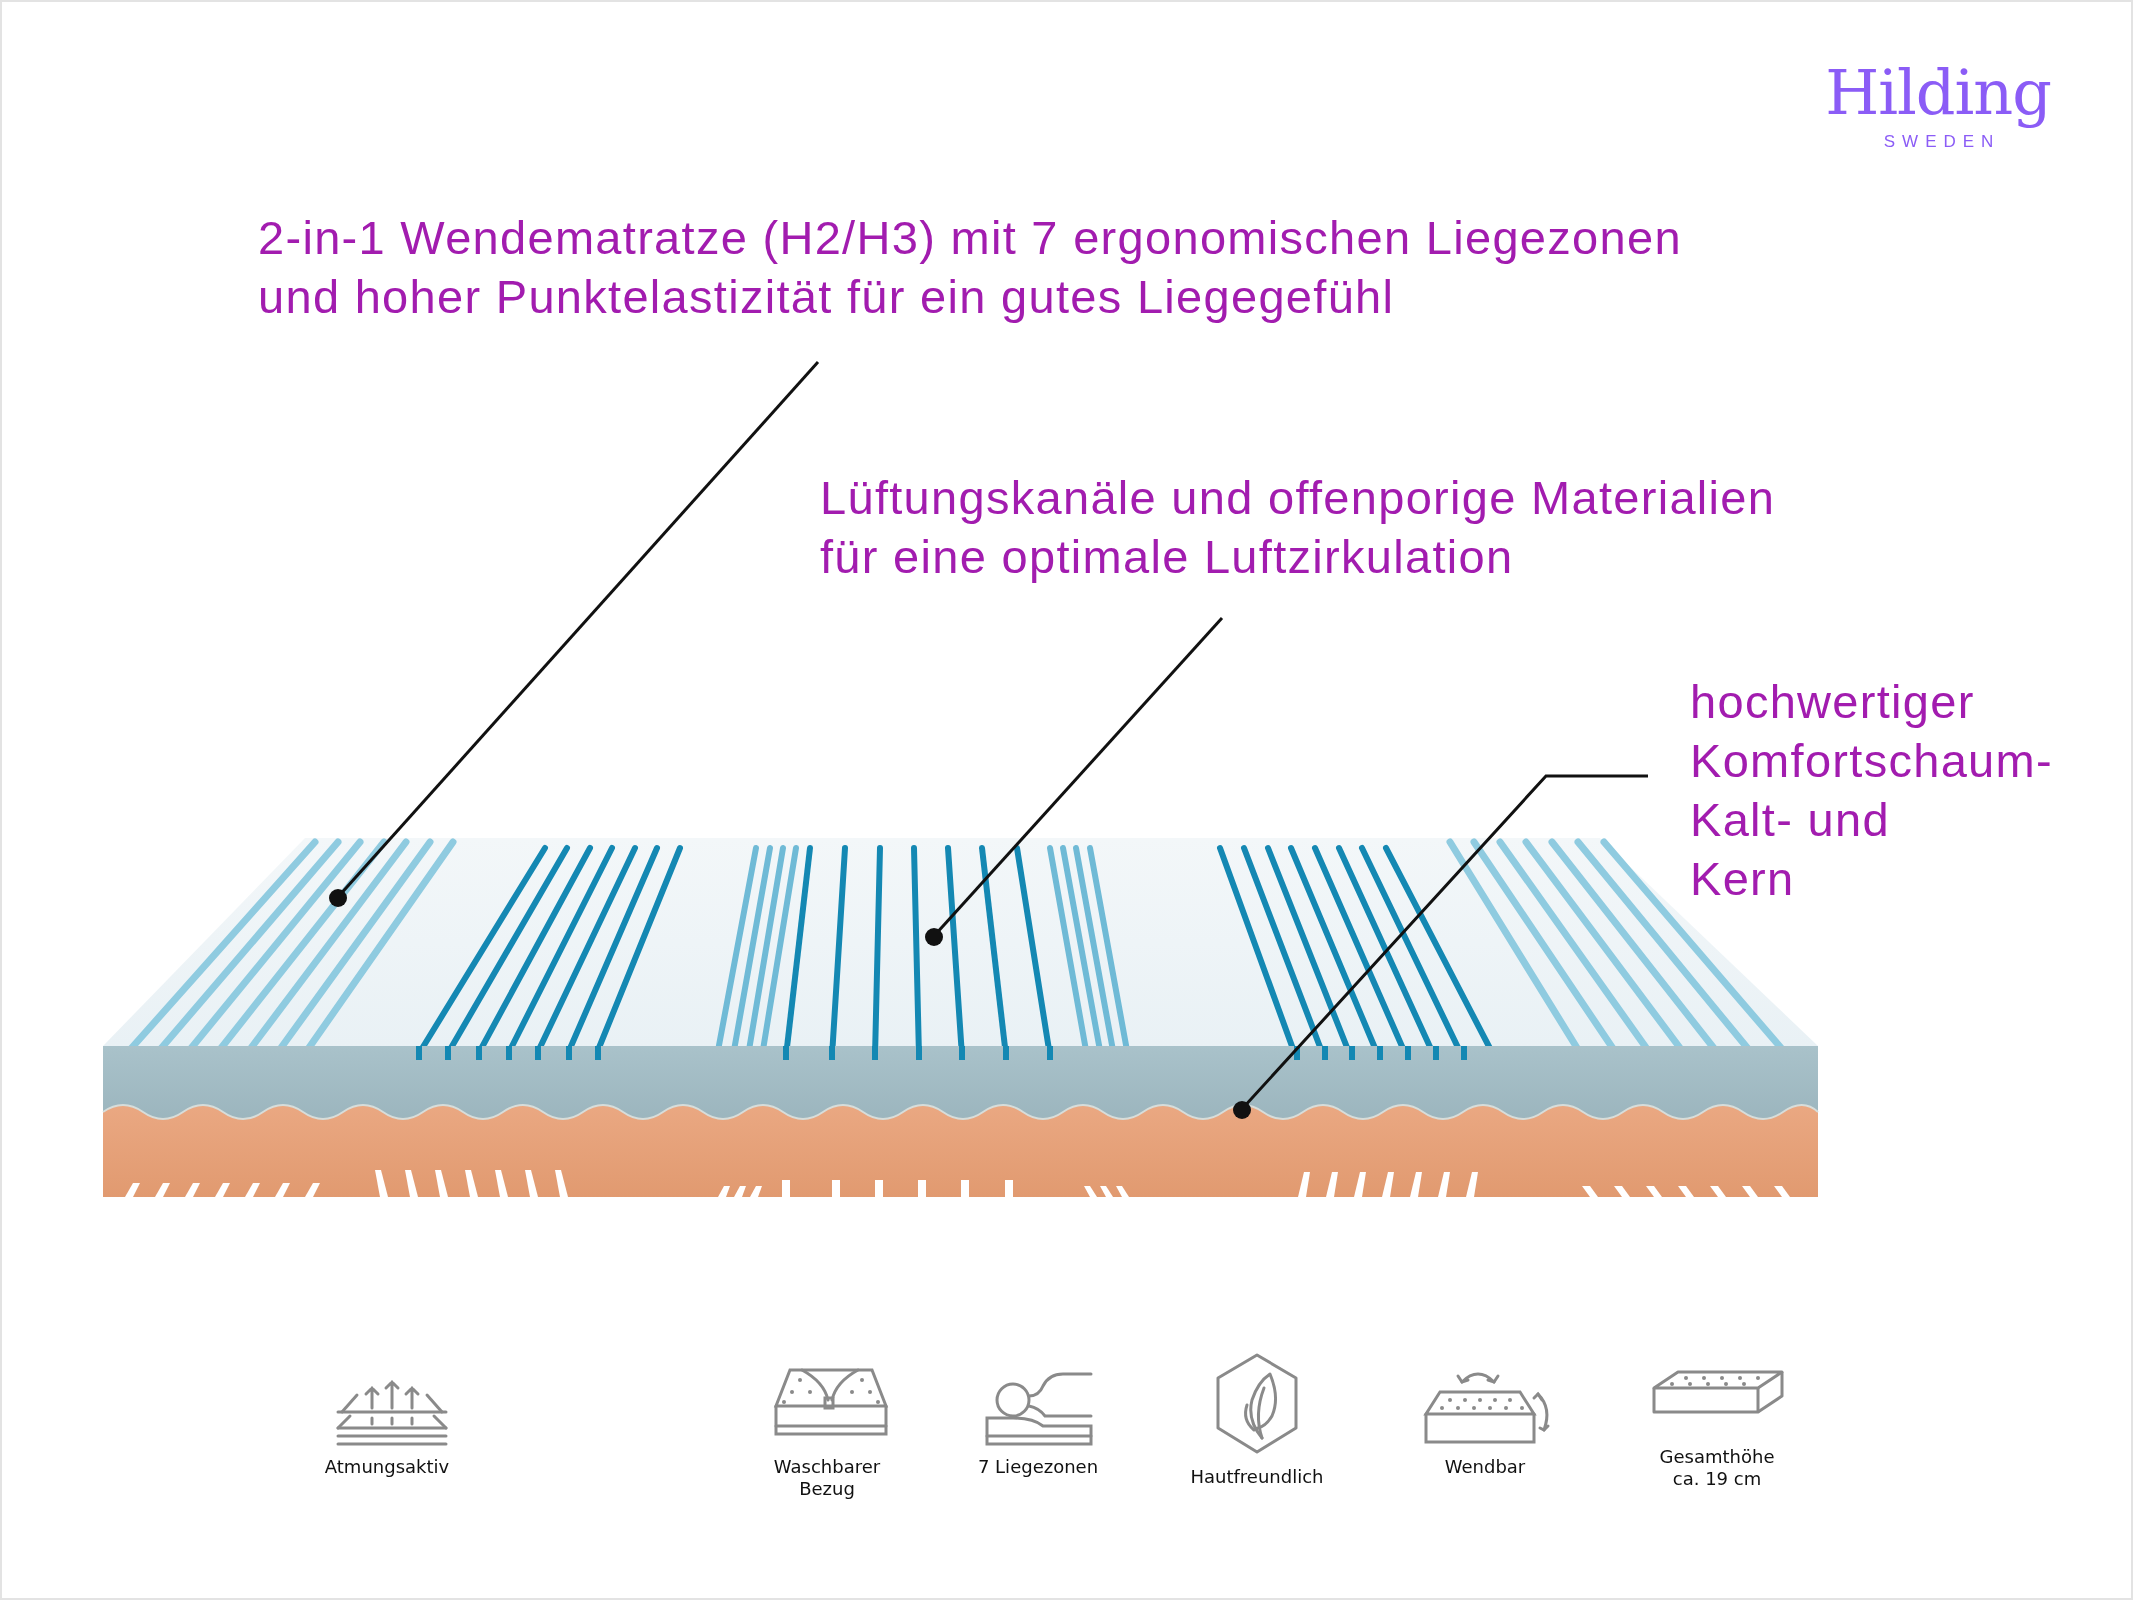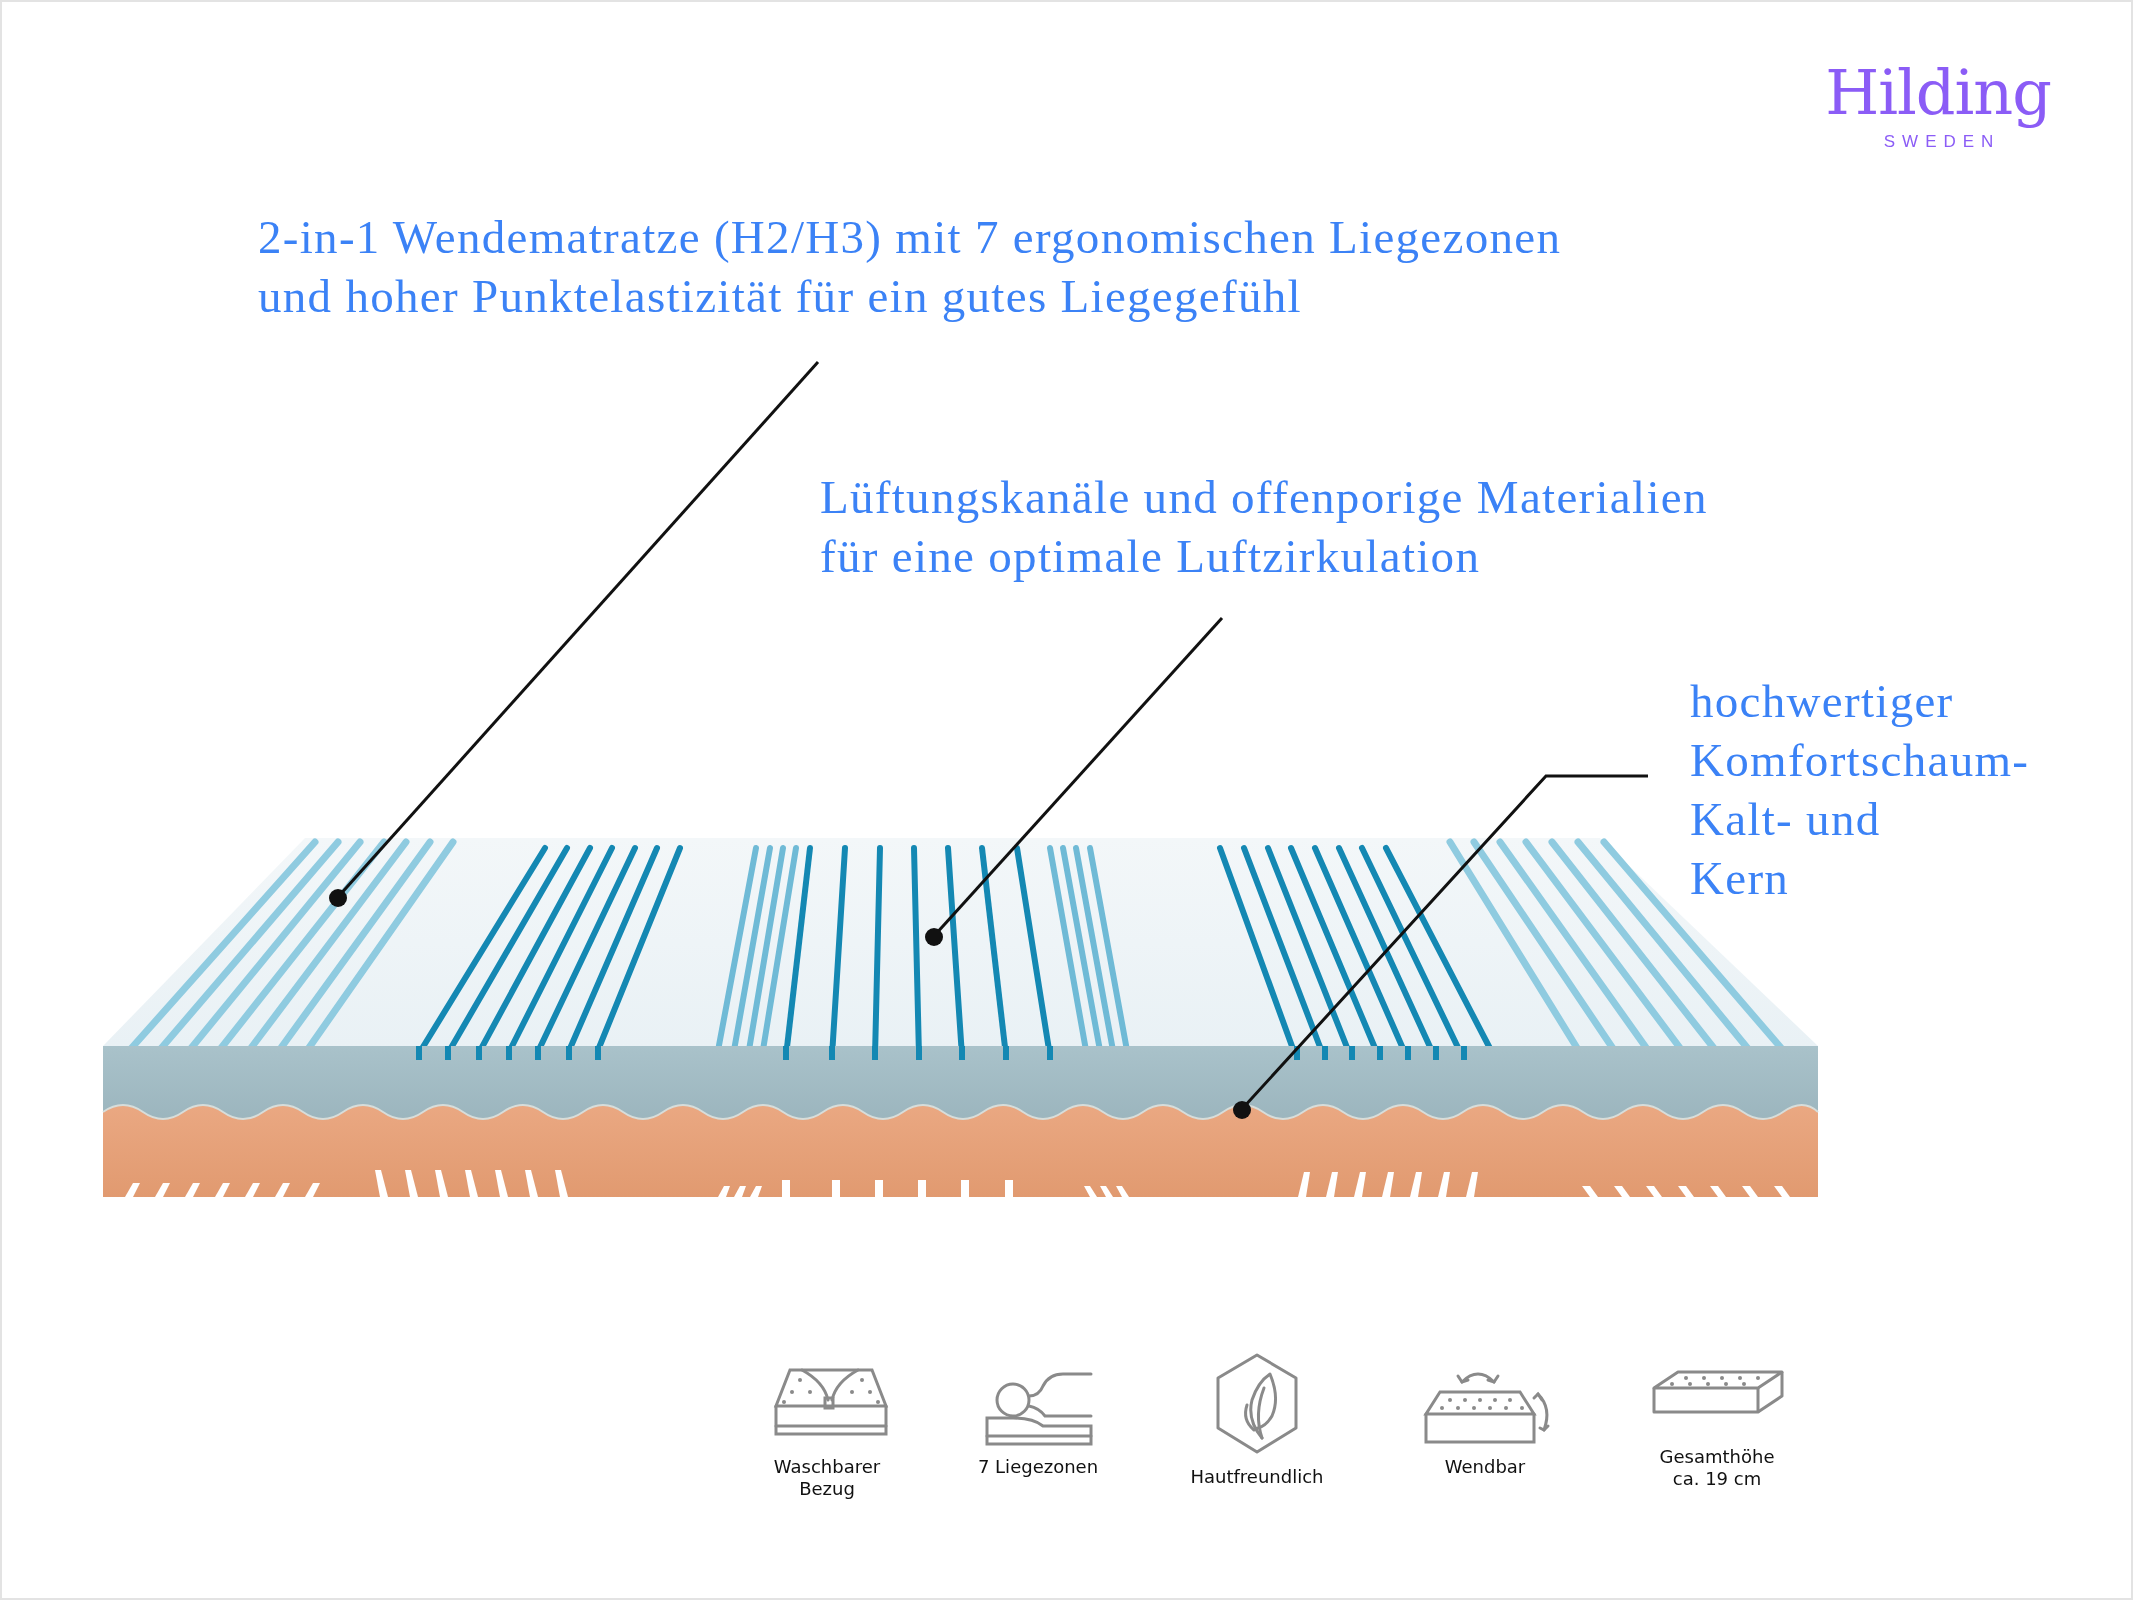--- a/index.html
+++ b/index.html
@@ -1,21 +1,21 @@
 <!DOCTYPE html>
 <html><head>
 <meta charset="utf-8">
 <style>
   html,body{margin:0;padding:0;background:#ffffff;}
   body{width:2133px;height:1600px;position:relative;overflow:hidden;font-family:"Liberation Sans",sans-serif;}
   .frame{position:absolute;left:0;top:0;width:2129px;height:1596px;border:2px solid #e3e3e3;box-sizing:content-box;}
   .logo{position:absolute;right:82px;top:58px;text-align:center;color:#8b5cf6;}
   .logo .word{font-family:"DejaVu Serif",serif;font-size:62px;letter-spacing:-1px;line-height:70px;}
   .logo .sub{font-family:"Liberation Sans",sans-serif;font-size:17px;letter-spacing:7px;margin-top:4px;padding-left:8px;}
-  .callout{position:absolute;color:#3b82f6;font-family:Liberation Serif, serif;font-size:47px;line-height:59px;letter-spacing:1.3px;white-space:nowrap;}
+  .callout{position:absolute;color:#a21caf;font-family:Liberation Sans, sans-serif;font-size:47px;line-height:59px;letter-spacing:1.3px;white-space:nowrap;}
   .callout div{display:block;}
   #c1{left:258px;top:208px;}
   #c2{left:820px;top:468px;}
   #c3{left:1690px;top:654px;margin-top:18px;}
   svg.art{position:absolute;left:0;top:0;}
   .features{position:absolute;left:90px;top:1350px;width:1750px;height:180px;}
   .feat{position:absolute;top:0;width:200px;text-align:center;}
   .feat svg{display:block;margin:0 auto;}
   .feat .lbl{font-family:"DejaVu Sans",sans-serif;font-size:18px;color:#111;line-height:22px;margin-top:6px;}
 </style>
@@ -222,20 +222,38 @@
   <g fill="#111111">
     <circle cx="338" cy="898" r="9"></circle>
     <circle cx="934" cy="937" r="9"></circle>
     <circle cx="1242" cy="1110" r="9"></circle>
   </g>
 </svg>
 
 <div class="features">
 
 
+  <div class="feat" style="left:197px;">
+    <svg width="130" height="100" viewBox="0 0 130 100">
+      <g stroke="#8a8a8a" stroke-width="3" fill="none" stroke-linecap="round">
+        <path d="M20,62 L35,45"></path>
+        <path d="M120,62 L105,45"></path>
+        <path d="M16,62 L124,62"></path>
+        <path d="M16,78 L28,66 M124,78 L112,66"></path>
+        <path d="M16,78 L124,78"></path>
+        <path d="M16,86 L124,86"></path>
+        <path d="M16,94 L124,94"></path>
+        <path d="M50,58 L50,38 M44,44 L50,38 L56,44"></path>
+        <path d="M70,58 L70,32 M64,38 L70,32 L76,38"></path>
+        <path d="M90,58 L90,38 M84,44 L90,38 L96,44"></path>
+        <path d="M50,68 L50,74 M70,68 L70,74 M90,68 L90,74"></path>
+      </g>
+    </svg>
+    <div class="lbl">Atmungsaktiv</div>
+  </div>
 
 
   <div class="feat" style="left:637px;">
     <svg width="130" height="100" viewBox="0 0 130 100">
       <g stroke="#8a8a8a" stroke-width="3" fill="none" stroke-linecap="round">
         <path d="M28,20 L110,20 L124,56 L14,56 Z"></path>
         <path d="M14,56 L14,84 L124,84 L124,56"></path>
         <path d="M14,76 L124,76"></path>
         <path d="M40,20 Q62,32 66,50"></path>
         <path d="M96,20 Q74,32 70,50"></path>

